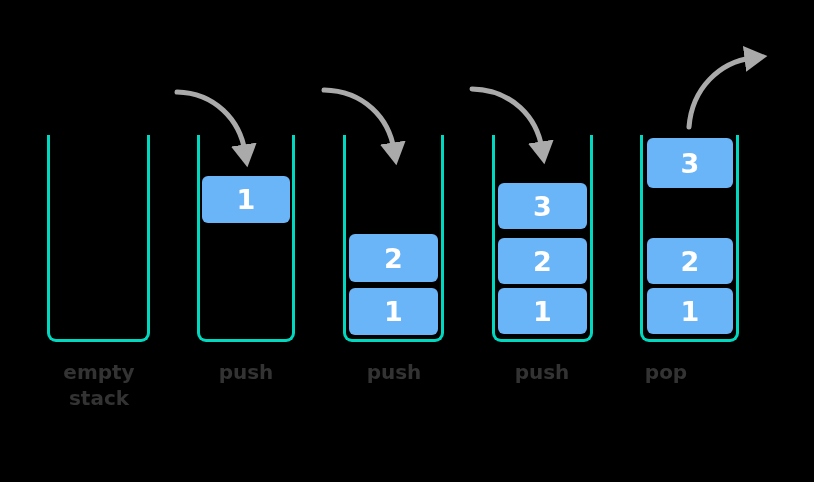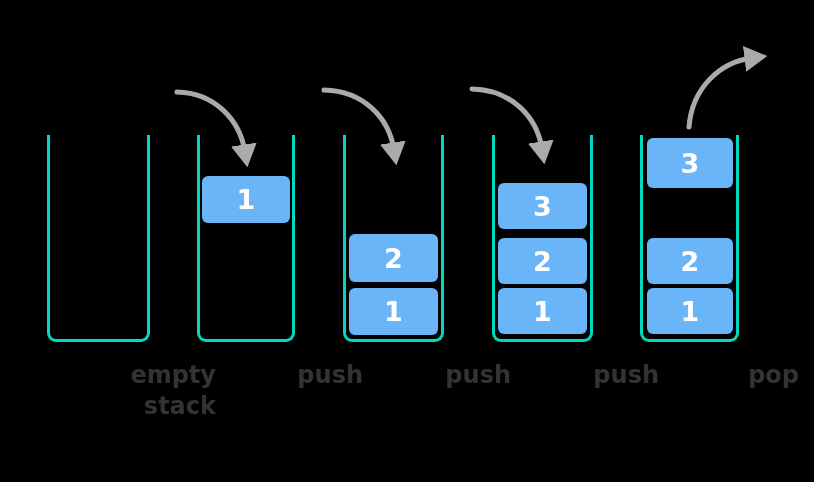--- a/index.html
+++ b/index.html
@@ -30,28 +30,27 @@
     line-height:1;
     display:flex;
     align-items:center;
     justify-content:center;
     font-family:"DejaVu Sans",sans-serif;
     letter-spacing:0px;
   }
 
   .caption{
     position:absolute;
-    text-align:right;
+    text-align:center;
     color:var(--label);
     font-weight:bold;
-    font-size:24px;
+    font-size:20px;
     line-height:1.28;
     font-family:"DejaVu Sans",sans-serif;
     white-space:pre-line;
-    margin-left:17px;
   }
 
   .arrow-layer{position:absolute;left:0;top:0;width:814px;height:482px;pointer-events:none;}
 </style>
 </head>
 <body>
 
 <div id="stage" style="--teal: #00d8c0; --blue: #6ab4f8; --label: #333333; background: rgb(0, 0, 0);">
 
   <div id="shapes">
@@ -84,16 +83,16 @@
         <path d="M 689 127 C 692 88 720 62 752 58" fill="none" stroke="#aaaaaa" stroke-width="5" stroke-linecap="round" marker-end="url(#ah)"></path>
       </g>
   </svg>
 
   <div id="captions">
       <div class="caption" style="left: -1px; top: 360px; width: 200px;">empty
 stack</div>
       <div class="caption" style="left: 146px; top: 360px; width: 200px;">push</div>
       <div class="caption" style="left: 294px; top: 360px; width: 200px;">push</div>
       <div class="caption" style="left: 442px; top: 360px; width: 200px;">push</div>
-      <div class="caption" style="left: 582px; top: 360px; width: 200px;">pop</div>
+      <div class="caption" style="left: 566px; top: 360px; width: 200px;">pop</div>
     </div>
 
 </div>
 
 </body></html>

